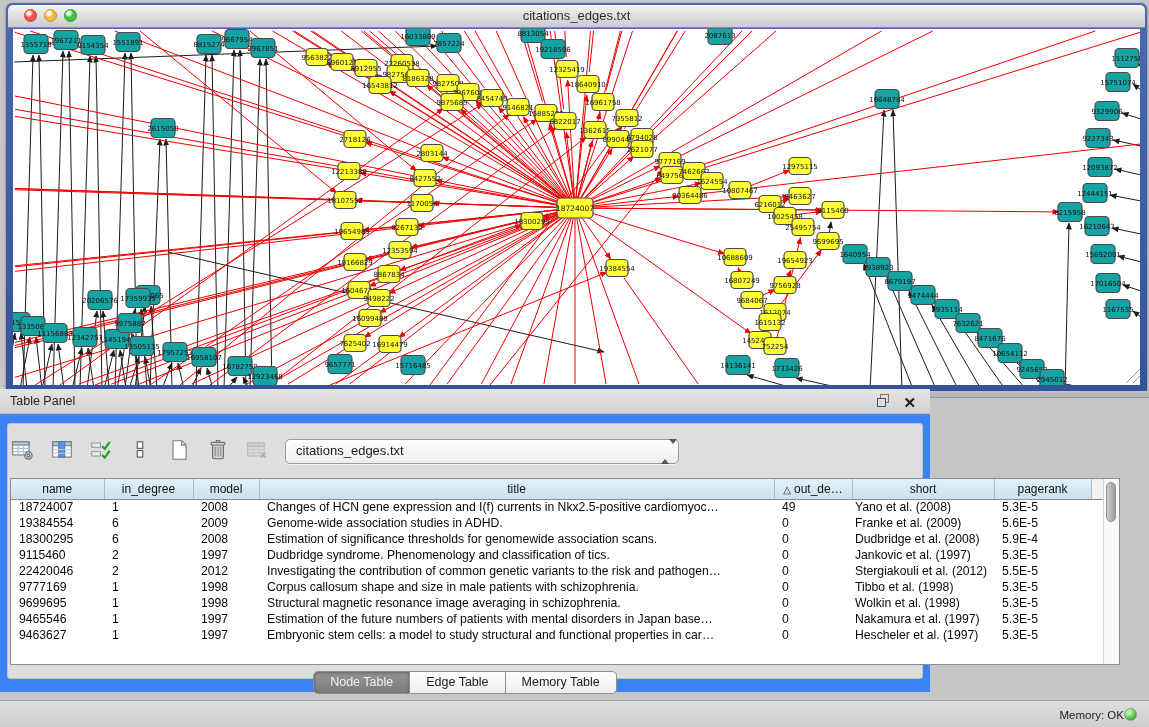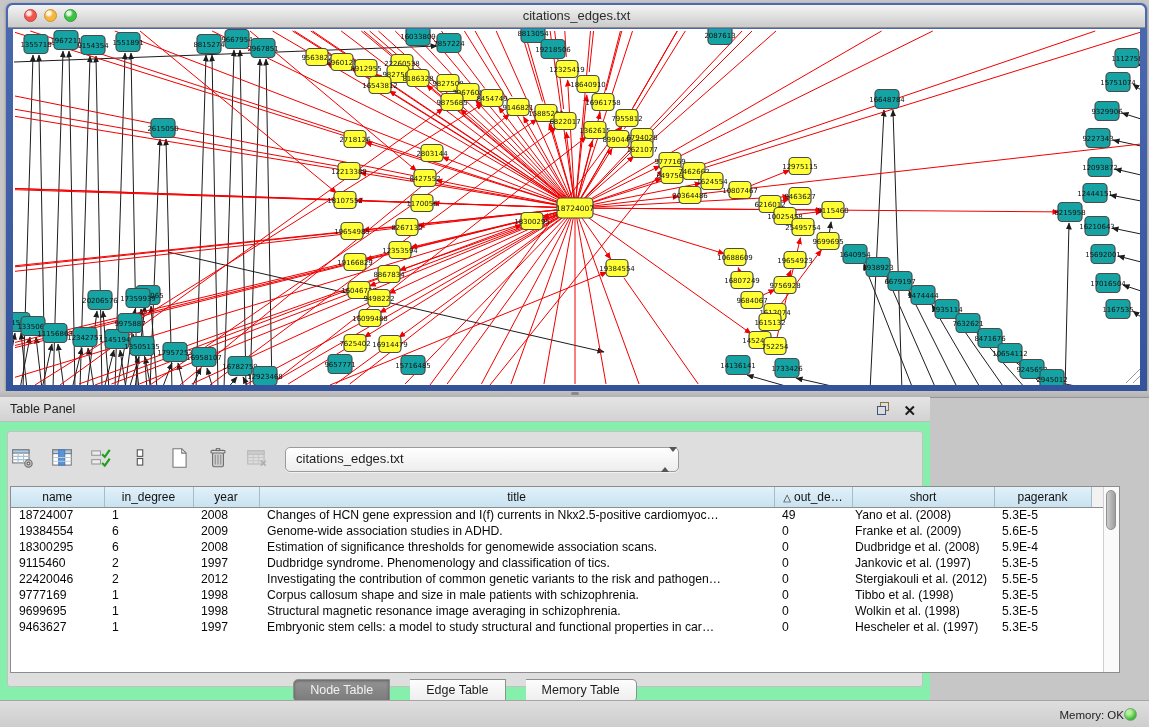--- a/index.html
+++ b/index.html
@@ -33,22 +33,22 @@
     position:absolute;left:7px;top:26px;right:7px;bottom:6px;
     background:#ffffff;overflow:hidden;
   }
   
   #splitter{position:absolute;left:0;top:391px;width:1149px;height:6px;
     background:linear-gradient(#c2c2c2,#b2b2b2);border-bottom:1px solid #979797;}
   #splitter-handle{position:absolute;left:571px;top:1px;width:8px;height:3px;
     border-radius:2px;background:#8b8b8b;}
   
   #table-panel{
-    position:absolute;left:0;top:397px;width:930px;height:303px;
-    background:#86efac;
+    position:absolute;left:0;top:389px;width:930px;height:303px;
+    background:#3b82f6;
   }
   #panel-header{position:absolute;left:0;top:0;width:100%;height:24px;
     background:linear-gradient(#e4e4e4,#d2d2d2);border-bottom:1px solid #bdbdbd;}
   #panel-title{position:absolute;left:10px;top:0;height:24px;line-height:24px;
     font-size:12.5px;color:#222;}
   #panel-buttons{position:absolute;right:14px;top:4px;display:flex;gap:12px;align-items:center;}
   #float-btn{cursor:default;}
   #close-btn{font-size:15px;font-weight:bold;color:#1a1a1a;line-height:15px;cursor:default;}
   #panel-inner{position:absolute;left:7px;right:7px;top:34px;height:254px;
     background:#dedede;border:1px solid #c2c2c2;border-radius:3px;}
@@ -87,21 +87,21 @@
     padding:0 3px 0 8px;box-sizing:border-box;
   }
   td.center{text-align:left;padding-left:3px;}
   .sort-glyph{font-size:10px;margin-right:3px;color:#222;}
   
   #vscroll{position:absolute;right:0;top:0;bottom:0;width:15px;
     background:#fafafa;border-left:1px solid #d0d0d0;}
   #vscroll .thumb{position:absolute;left:2px;top:3px;width:10px;height:40px;border-radius:6px;
     background:linear-gradient(90deg,#cdcdcd,#9d9d9d);border:1px solid #909090;box-sizing:border-box;}
   
-  #tabs{position:absolute;left:0;top:282px;width:100%;display:flex;justify-content:center;gap:20px;}
+  #tabs{position:absolute;left:0;top:282px;width:100%;display:flex;justify-content:center;}
   .tab{
     height:21px;line-height:21px;padding:0 16px;font-size:12.5px;color:#1d1d1d;
     background:linear-gradient(#fdfdfd,#eeeeee);
     border:1px solid #8f8f8f;border-left:none;cursor:default;
   }
   .tab:first-child{border-left:1px solid #8f8f8f;border-radius:5px 0 0 5px;}
   .tab:last-child{border-radius:0 5px 5px 0;}
   .tab.active{
     background:linear-gradient(#949494,#7b7b7b);color:#f1f1f1;
     box-shadow:inset 0 1px 3px rgba(0,0,0,.35);
@@ -916,21 +916,21 @@
           <col style="width: 515px;">
           <col style="width: 78px;">
           <col style="width: 142px;">
           <col style="width: 97px;">
           <col style="width: 13px;">
         </colgroup>
       <thead>
           <tr id="table-head-row">
             <th>name</th>
             <th>in_degree</th>
-            <th>year</th>
+            <th>model</th>
             <th>title</th>
             <th><span class="sort-glyph">△</span>out_de…</th>
             <th>short</th>
             <th>pagerank</th>
             <th class="filler"></th>
           </tr>
         </thead>
       <tbody id="table-body">
           <tr>
             <td>18724007</td>
@@ -996,20 +996,30 @@
             <td>9699695</td>
             <td>1</td>
             <td>1998</td>
             <td>Structural magnetic resonance image averaging in schizophrenia.</td>
             <td>0</td>
             <td class="center">Wolkin et al. (1998)</td>
             <td>5.3E-5</td>
             <td></td>
           </tr>
           <tr>
+            <td>9465546</td>
+            <td>1</td>
+            <td>1997</td>
+            <td>Estimation of the future numbers of patients with mental disorders in Japan base…</td>
+            <td>0</td>
+            <td class="center">Nakamura et al. (1997)</td>
+            <td>5.3E-5</td>
+            <td></td>
+          </tr>
+          <tr>
             <td>9463627</td>
             <td>1</td>
             <td>1997</td>
             <td>Embryonic stem cells: a model to study structural and functional properties in car…</td>
             <td>0</td>
             <td class="center">Hescheler et al. (1997)</td>
             <td>5.3E-5</td>
             <td></td>
           </tr>
         </tbody>

